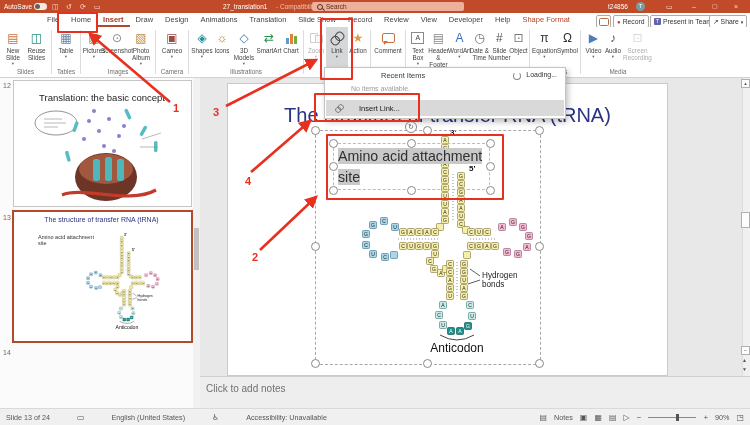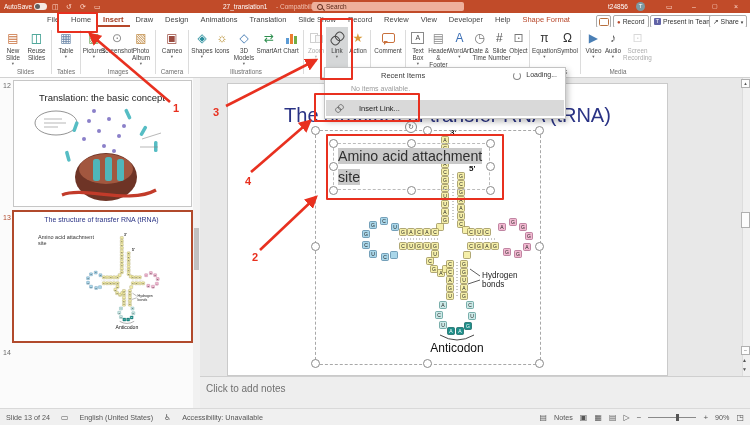--- a/index.html
+++ b/index.html
@@ -90,21 +90,21 @@
        background:#fff;z-index:30;font-size:7px;line-height:10px;text-align:center;color:#555;}
   
   #vtrack{position:absolute;left:742px;top:78px;width:8px;height:298px;background:#f0f0f0;border-left:1px solid #ddd;box-sizing:border-box;}
   .vbit{position:absolute;left:741px;width:9px;height:9px;background:#fdfdfd;border:1px solid #b0b0b0;box-sizing:border-box;
         font-size:5px;line-height:7px;text-align:center;color:#555;}
   .varr{position:absolute;left:742px;font-size:5px;color:#555;}
   
   #notes{position:absolute;left:200px;top:376px;width:550px;height:32px;background:#eeeeee;border-top:1px solid #cfcfcf;box-sizing:border-box;}
   #notes .ph{position:absolute;left:6px;top:6px;font-size:10px;color:#707070;}
   #statusbar{position:absolute;left:0;top:408px;width:750px;height:17px;background:#f0f0f0;border-top:1px solid #d9d9d9;box-sizing:border-box;}
-  #statusbar .l{position:absolute;left:6px;top:0;display:flex;gap:11px;align-items:center;height:16px;font-size:7.2px;color:#555;}
+  #statusbar .l{position:absolute;left:6px;top:0;display:flex;gap:27px;align-items:center;height:16px;font-size:7.2px;color:#555;}
   #statusbar .r{position:absolute;right:6px;top:0;display:flex;gap:7px;align-items:center;height:16px;font-size:7.2px;color:#555;}
   .vico{font-size:8px;color:#555;}
   .ztrack{position:relative;width:48px;height:1px;background:#8a8a8a;}
   .zthumb{position:absolute;left:28px;top:-3px;width:3px;height:7px;background:#555;}
   
   .rbox{position:absolute;border:2px solid #e8301f;z-index:60;border-radius:1px;}
   #ann{position:absolute;left:0;top:0;width:750px;height:425px;z-index:60;pointer-events:none;}
   .annum{font-weight:bold;fill:#e8301f;font-size:11px;}
   svg text{font-family:"Liberation Sans","DejaVu Sans",sans-serif;}
 </style>

